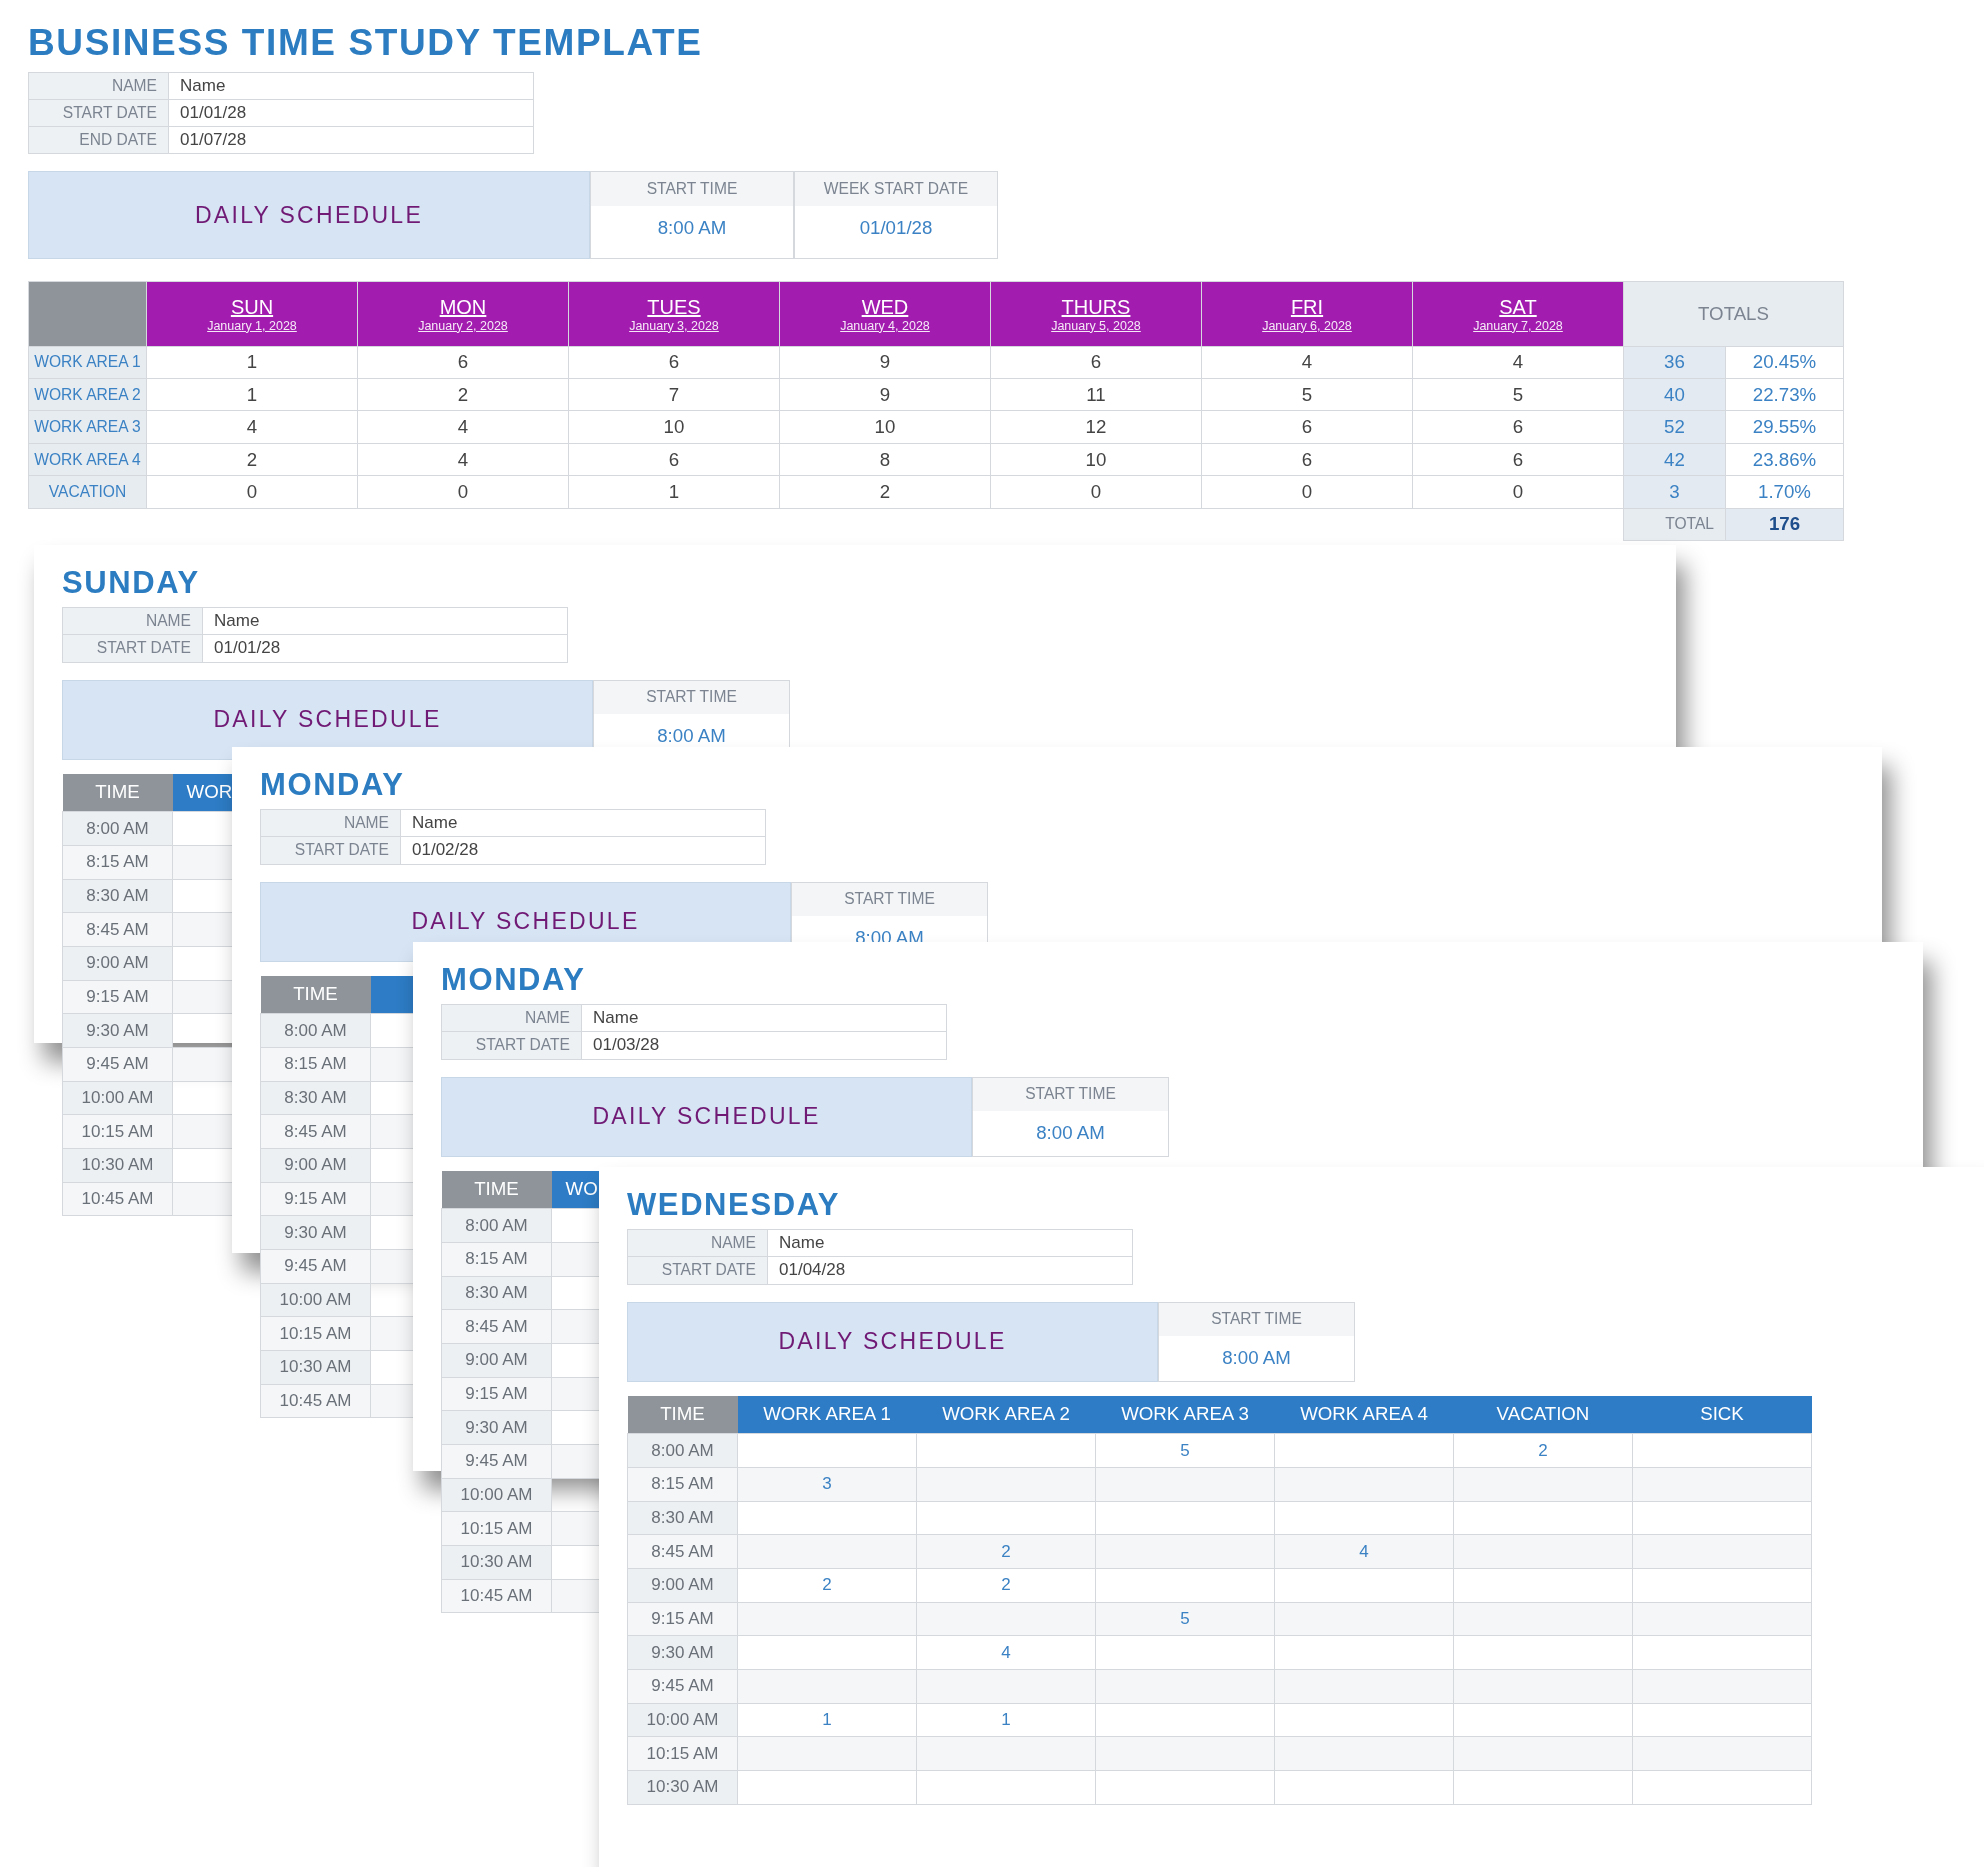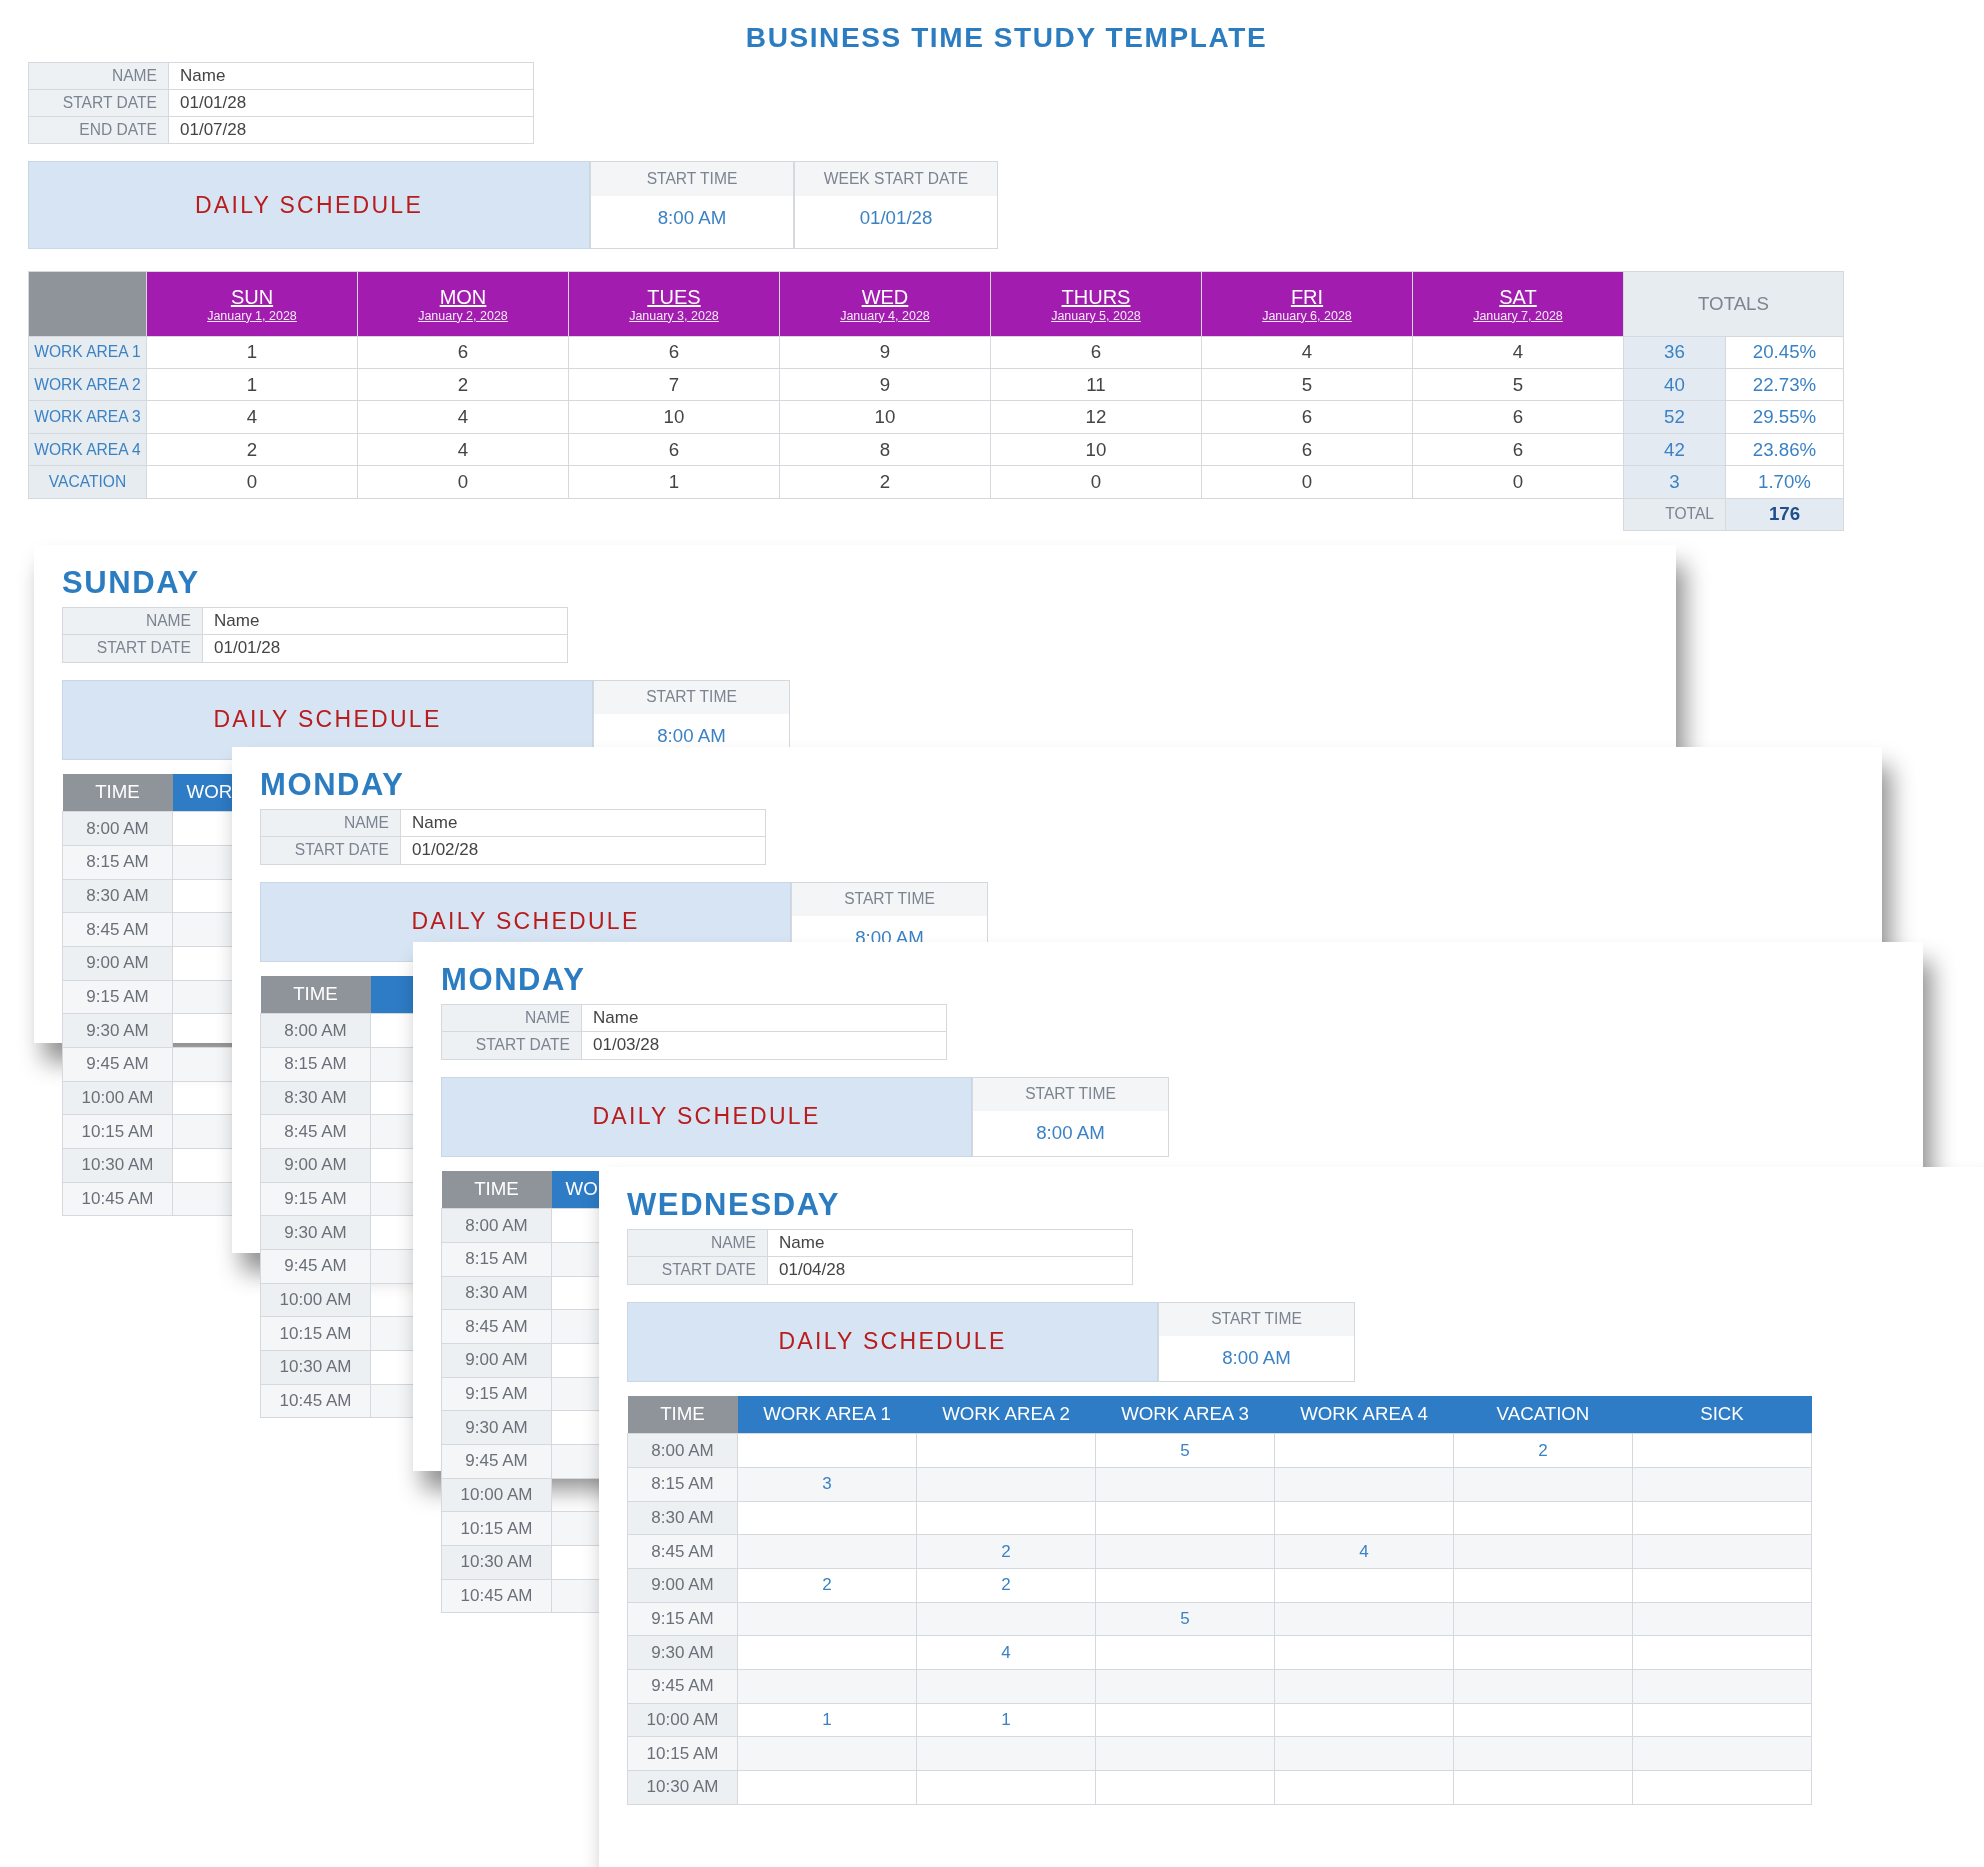--- a/index.html
+++ b/index.html
@@ -1,24 +1,24 @@
 <!DOCTYPE html>
 <html style="font-size:12.5px"><head>
 <meta charset="utf-8">
 <style>
   html,body{margin:0;padding:0;background:#fff;font-family:Arial,Helvetica,sans-serif;color:#444;}
   body{width:1985px;height:1868px;position:relative;overflow:hidden;font-size:18.7px;}
   .title{color:#2b7cc0;font-weight:700;letter-spacing:1.6px;}
-  .main-title{font-size:28px;padding:22px 0 7.8px 28px;text-align:center;}
+  .main-title{font-size:37px;padding:22px 0 7.8px 28px;}
   .meta{border-collapse:collapse;margin-left:28px;border:1.6px solid #d5d9dd;}
   .meta td{border:0.8px solid #d5d9dd;padding:3.1px 11px;font-size:17px;}
   .meta .label{background:#eef1f4;color:#7b8490;text-align:right;width:117px;font-size:15.6px;}
   .meta .val{width:342px;}
   .sched-bar{display:flex;margin:17px 0 0 28px;}
-  .sched-label{background:#d6e4f3;color:#b91c1c;font-size:23px;letter-spacing:2.3px;display:flex;align-items:center;justify-content:center;border:0.8px solid #c7d7e7;}
+  .sched-label{background:#d6e4f3;color:#701a75;font-size:23px;letter-spacing:2.3px;display:flex;align-items:center;justify-content:center;border:0.8px solid #c7d7e7;}
   .mini-card{border:0.8px solid #d5d9dd;display:flex;flex-direction:column;background:#fff;}
   .mini-card .hdr{background:#f3f5f7;color:#7b8490;text-align:center;font-size:15.6px;padding:7.8px 0;}
   .mini-card .val{color:#3b82c4;text-align:center;font-size:18.7px;padding:11px 0;}
   .grid{border-collapse:collapse;margin:22px 0 0 28px;table-layout:fixed;}
   .grid td,.grid th{border:0.8px solid #d5d9dd;text-align:center;font-size:18.7px;padding:4.7px 0;}
   .grid .corner{background:#8e9499;width:117px;height:54px;}
   .grid .day{background:#a21caf;color:#fff;width:210px;text-decoration:underline;}
   .grid .day .dname{font-size:20px;display:block;padding-top:3.1px;}
   .grid .day .ddate{font-size:12.5px;display:block;padding-bottom:3.1px;opacity:.9;}
   .grid .totals-h{background:#e7ecf1;color:#7b8490;width:218px;}

